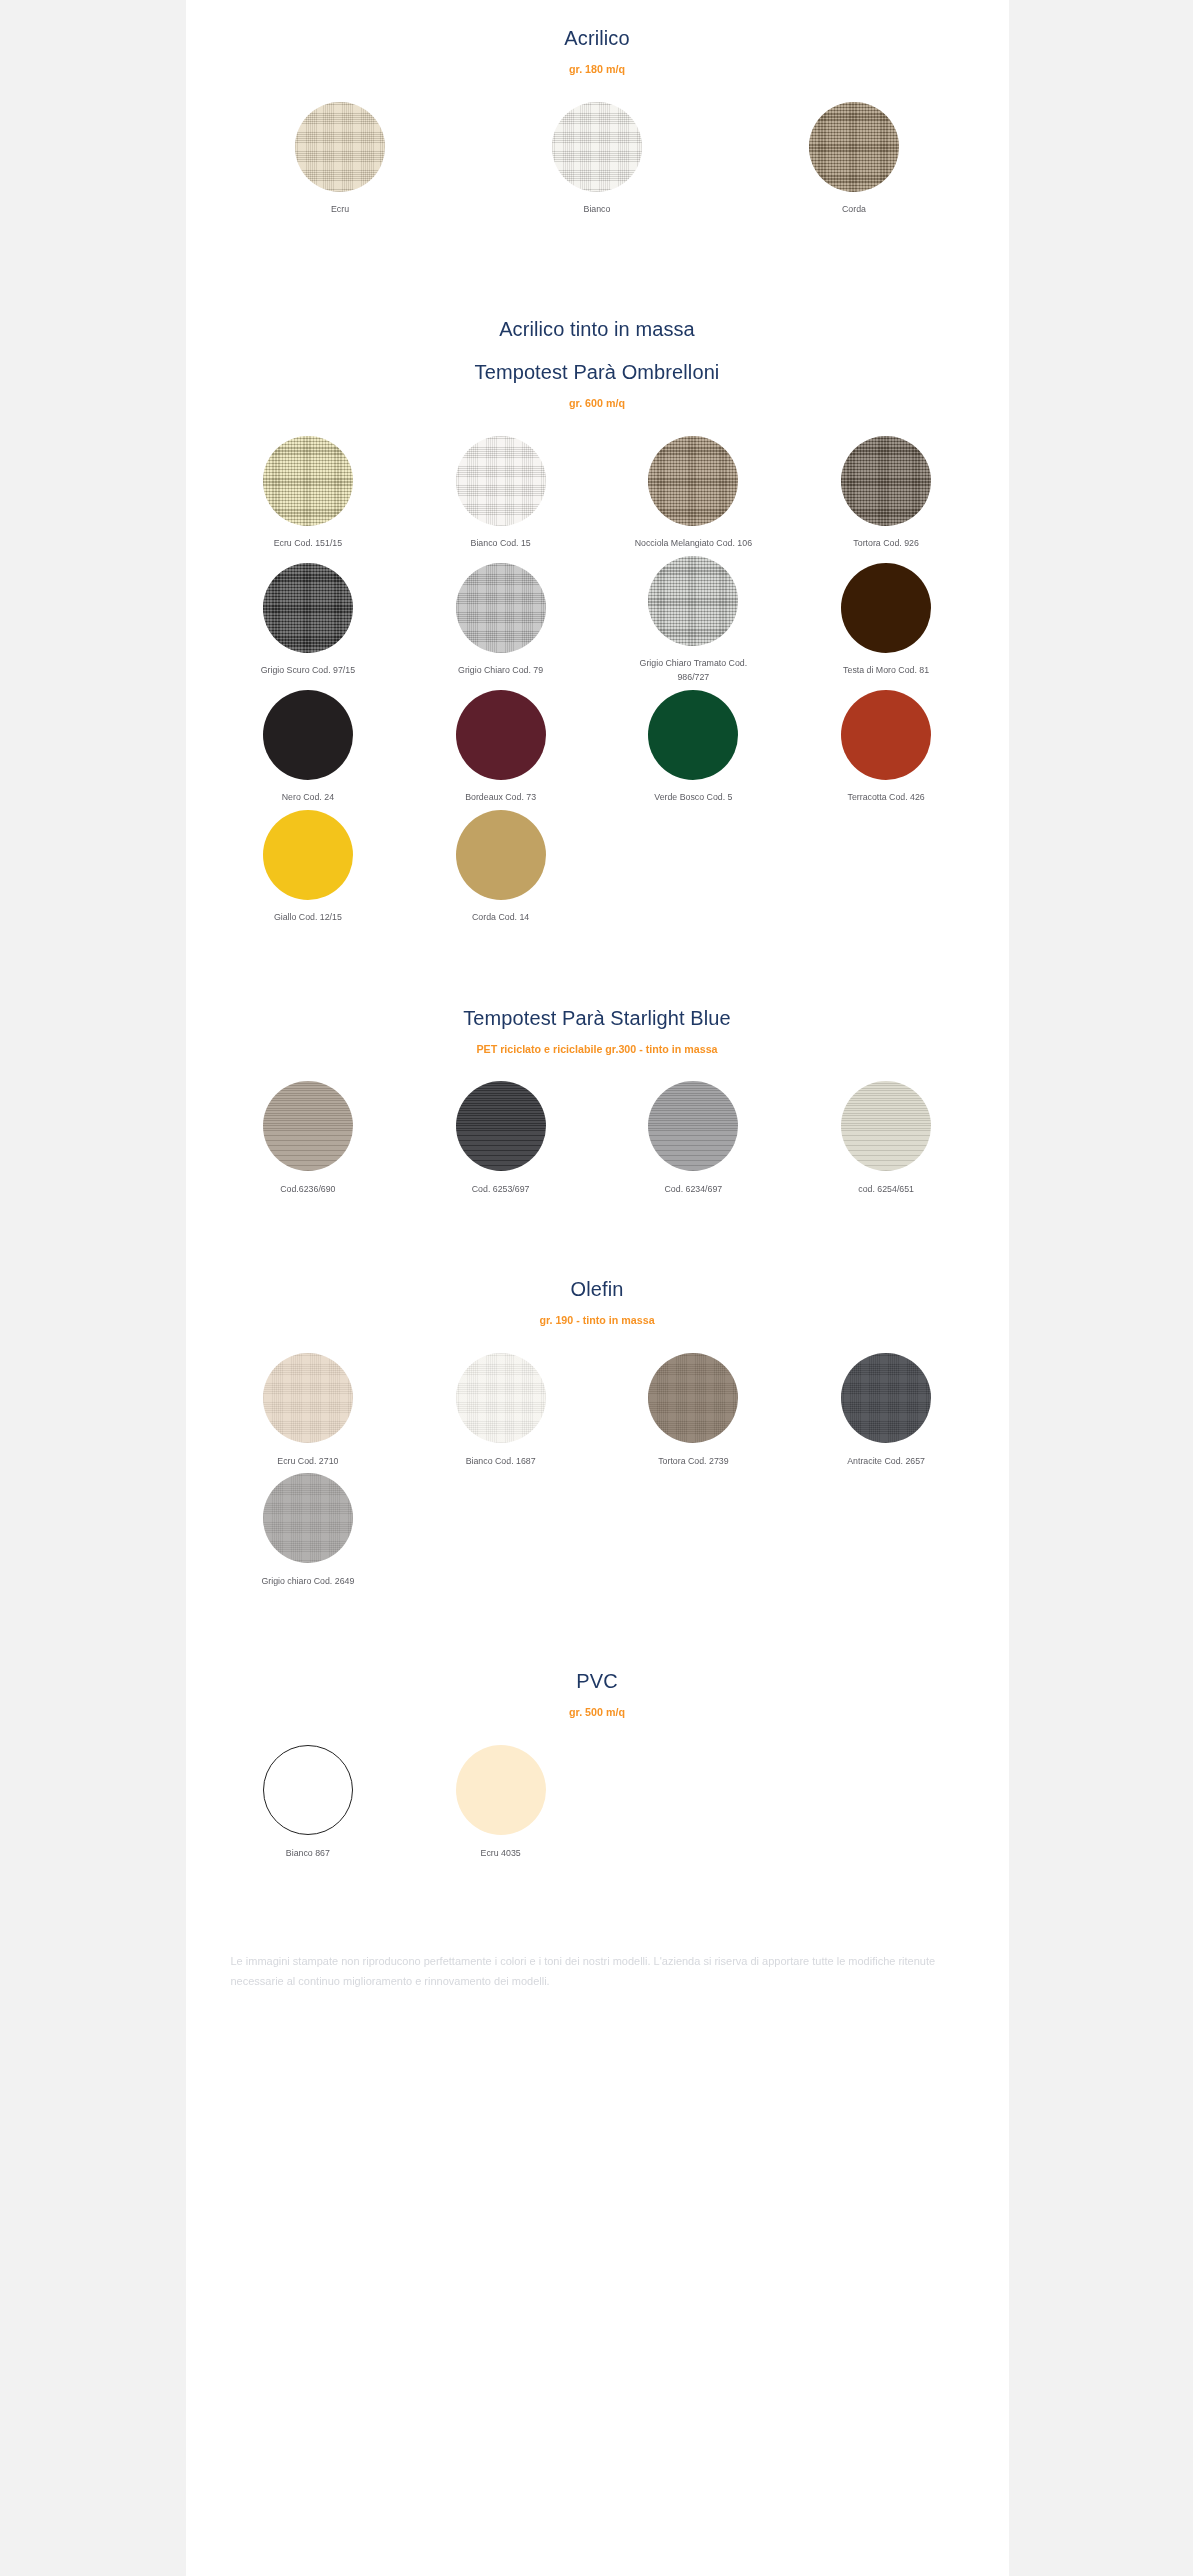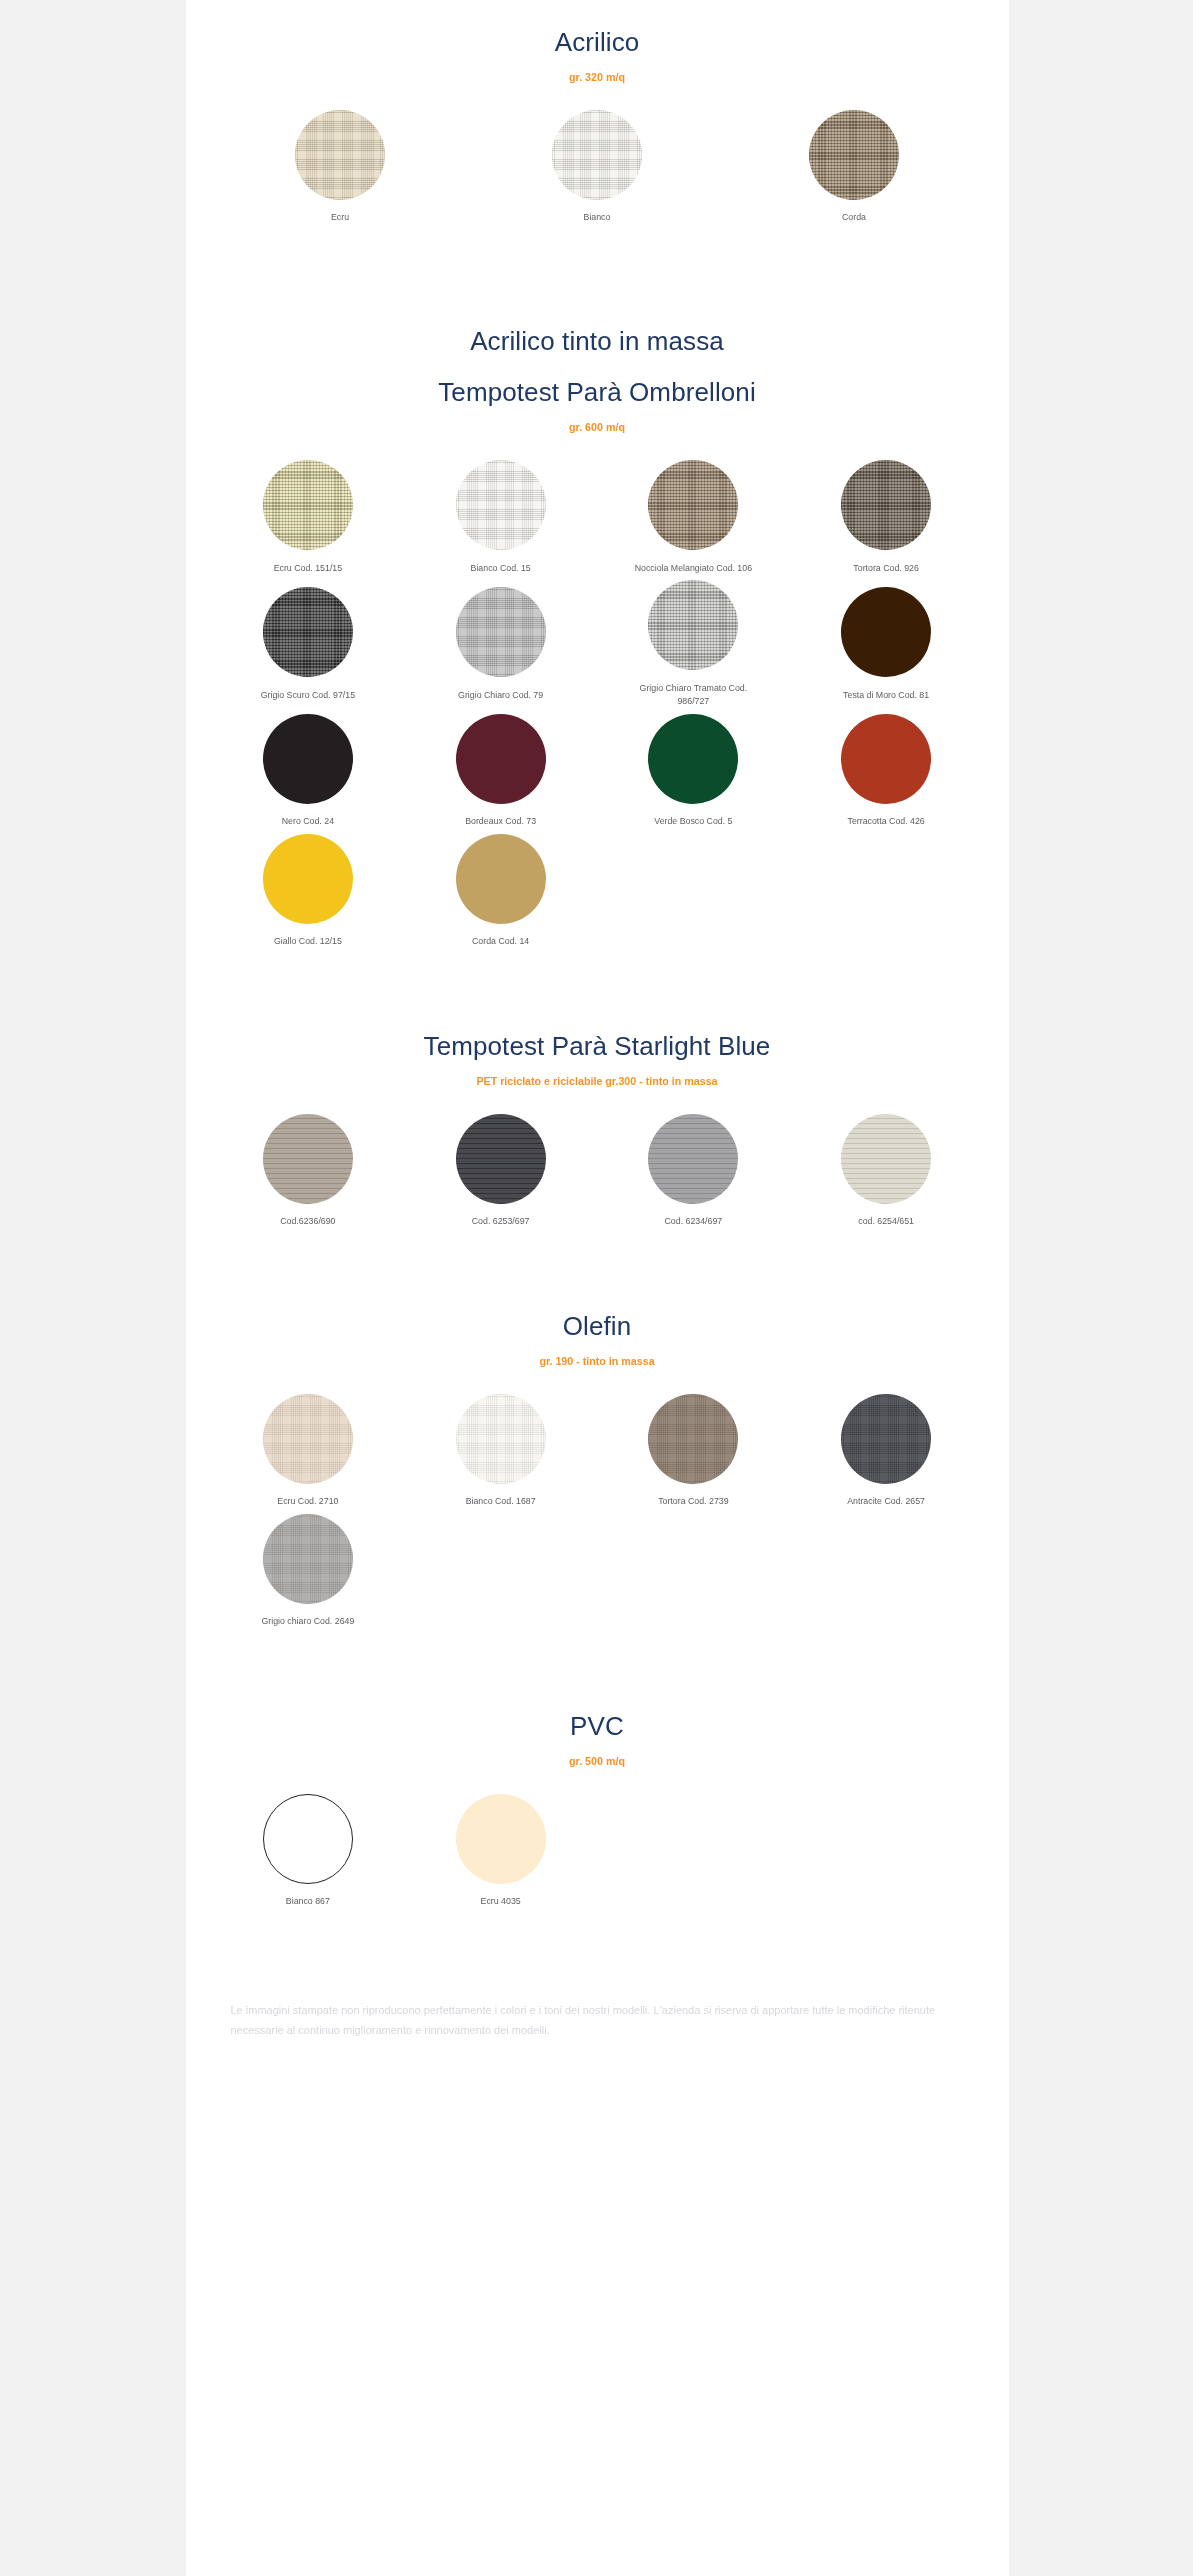--- a/index.html
+++ b/index.html
@@ -17,21 +17,21 @@
     background: #ffffff;
     min-height: 2576px;
     padding: 0 0 38px 0;
     position: relative;
   }
   .section { width: 100%; }
 
   .sec-title {
     text-align: center;
     color: #1f3864;
-    font-size: 26px;
+    font-size: 20px;
     font-weight: 400;
     letter-spacing: 0.1px;
     margin: 0;
     line-height: 1.35;
   }
   .sec-title.sub {
     margin-top: 16.3px;
   }
   .sec-sub {
     text-align: center;
@@ -123,21 +123,21 @@
   }
 </style>
 </head>
 <body>
 
 <div class="page">
   <div class="gap-sm"></div>
   <div id="sections-root">
       <div class="section">
         <h2 class="sec-title">Acrilico</h2>
-        <p class="sec-sub">gr. 320 m/q</p>
+        <p class="sec-sub">gr. 180 m/q</p>
         <div class="gap-sm"></div>
         <div class="swatch-grid cols3">
           <div class="swatch-cell">
             <div class="swatch-disc tex-weave" style="background-color: rgb(228, 215, 189);"></div>
             <div class="swatch-label">Ecru</div>
           </div>
           <div class="swatch-cell">
             <div class="swatch-disc tex-weave" style="background-color: rgb(243, 241, 236);"></div>
             <div class="swatch-label">Bianco</div>
           </div>

